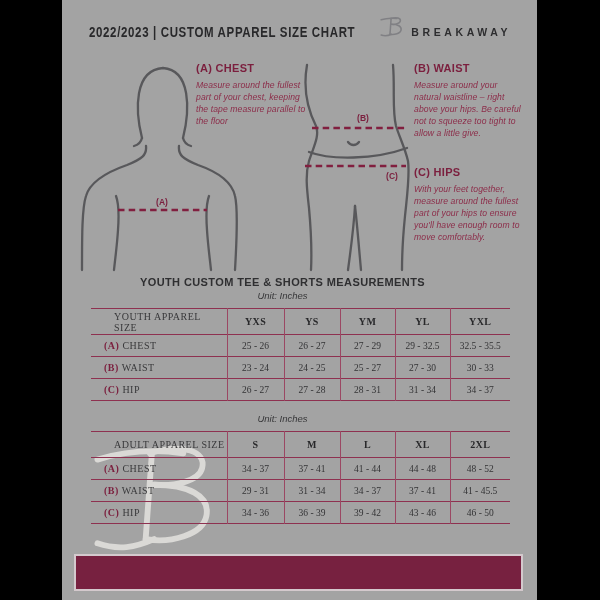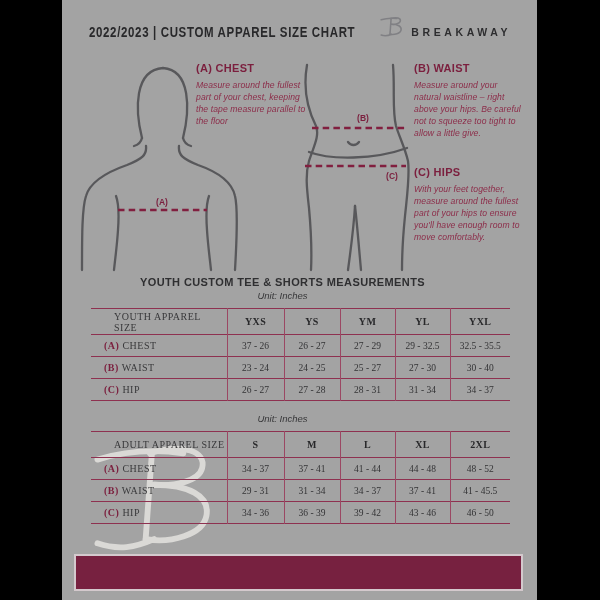--- a/index.html
+++ b/index.html
@@ -170,33 +170,33 @@
             <th class="val-col">YXS</th>
             <th class="val-col">YS</th>
             <th class="val-col">YM</th>
             <th class="val-col">YL</th>
             <th class="val-col">YXL</th>
           </tr>
         </thead>
       <tbody>
           <tr>
             <td class="row-label"><span class="prefix">(A)</span> CHEST</td>
-            <td class="val">37 - 26</td>
+            <td class="val">25 - 26</td>
             <td class="val">26 - 27</td>
             <td class="val">27 - 29</td>
             <td class="val">29 - 32.5</td>
             <td class="val">32.5 - 35.5</td>
           </tr>
           <tr>
             <td class="row-label"><span class="prefix">(B)</span> WAIST</td>
             <td class="val">23 - 24</td>
             <td class="val">24 - 25</td>
             <td class="val">25 - 27</td>
             <td class="val">27 - 30</td>
-            <td class="val">30 - 40</td>
+            <td class="val">30 - 33</td>
           </tr>
           <tr>
             <td class="row-label"><span class="prefix">(C)</span> HIP</td>
             <td class="val">26 - 27</td>
             <td class="val">27 - 28</td>
             <td class="val">28 - 31</td>
             <td class="val">31 - 34</td>
             <td class="val">34 - 37</td>
           </tr>
         </tbody>

